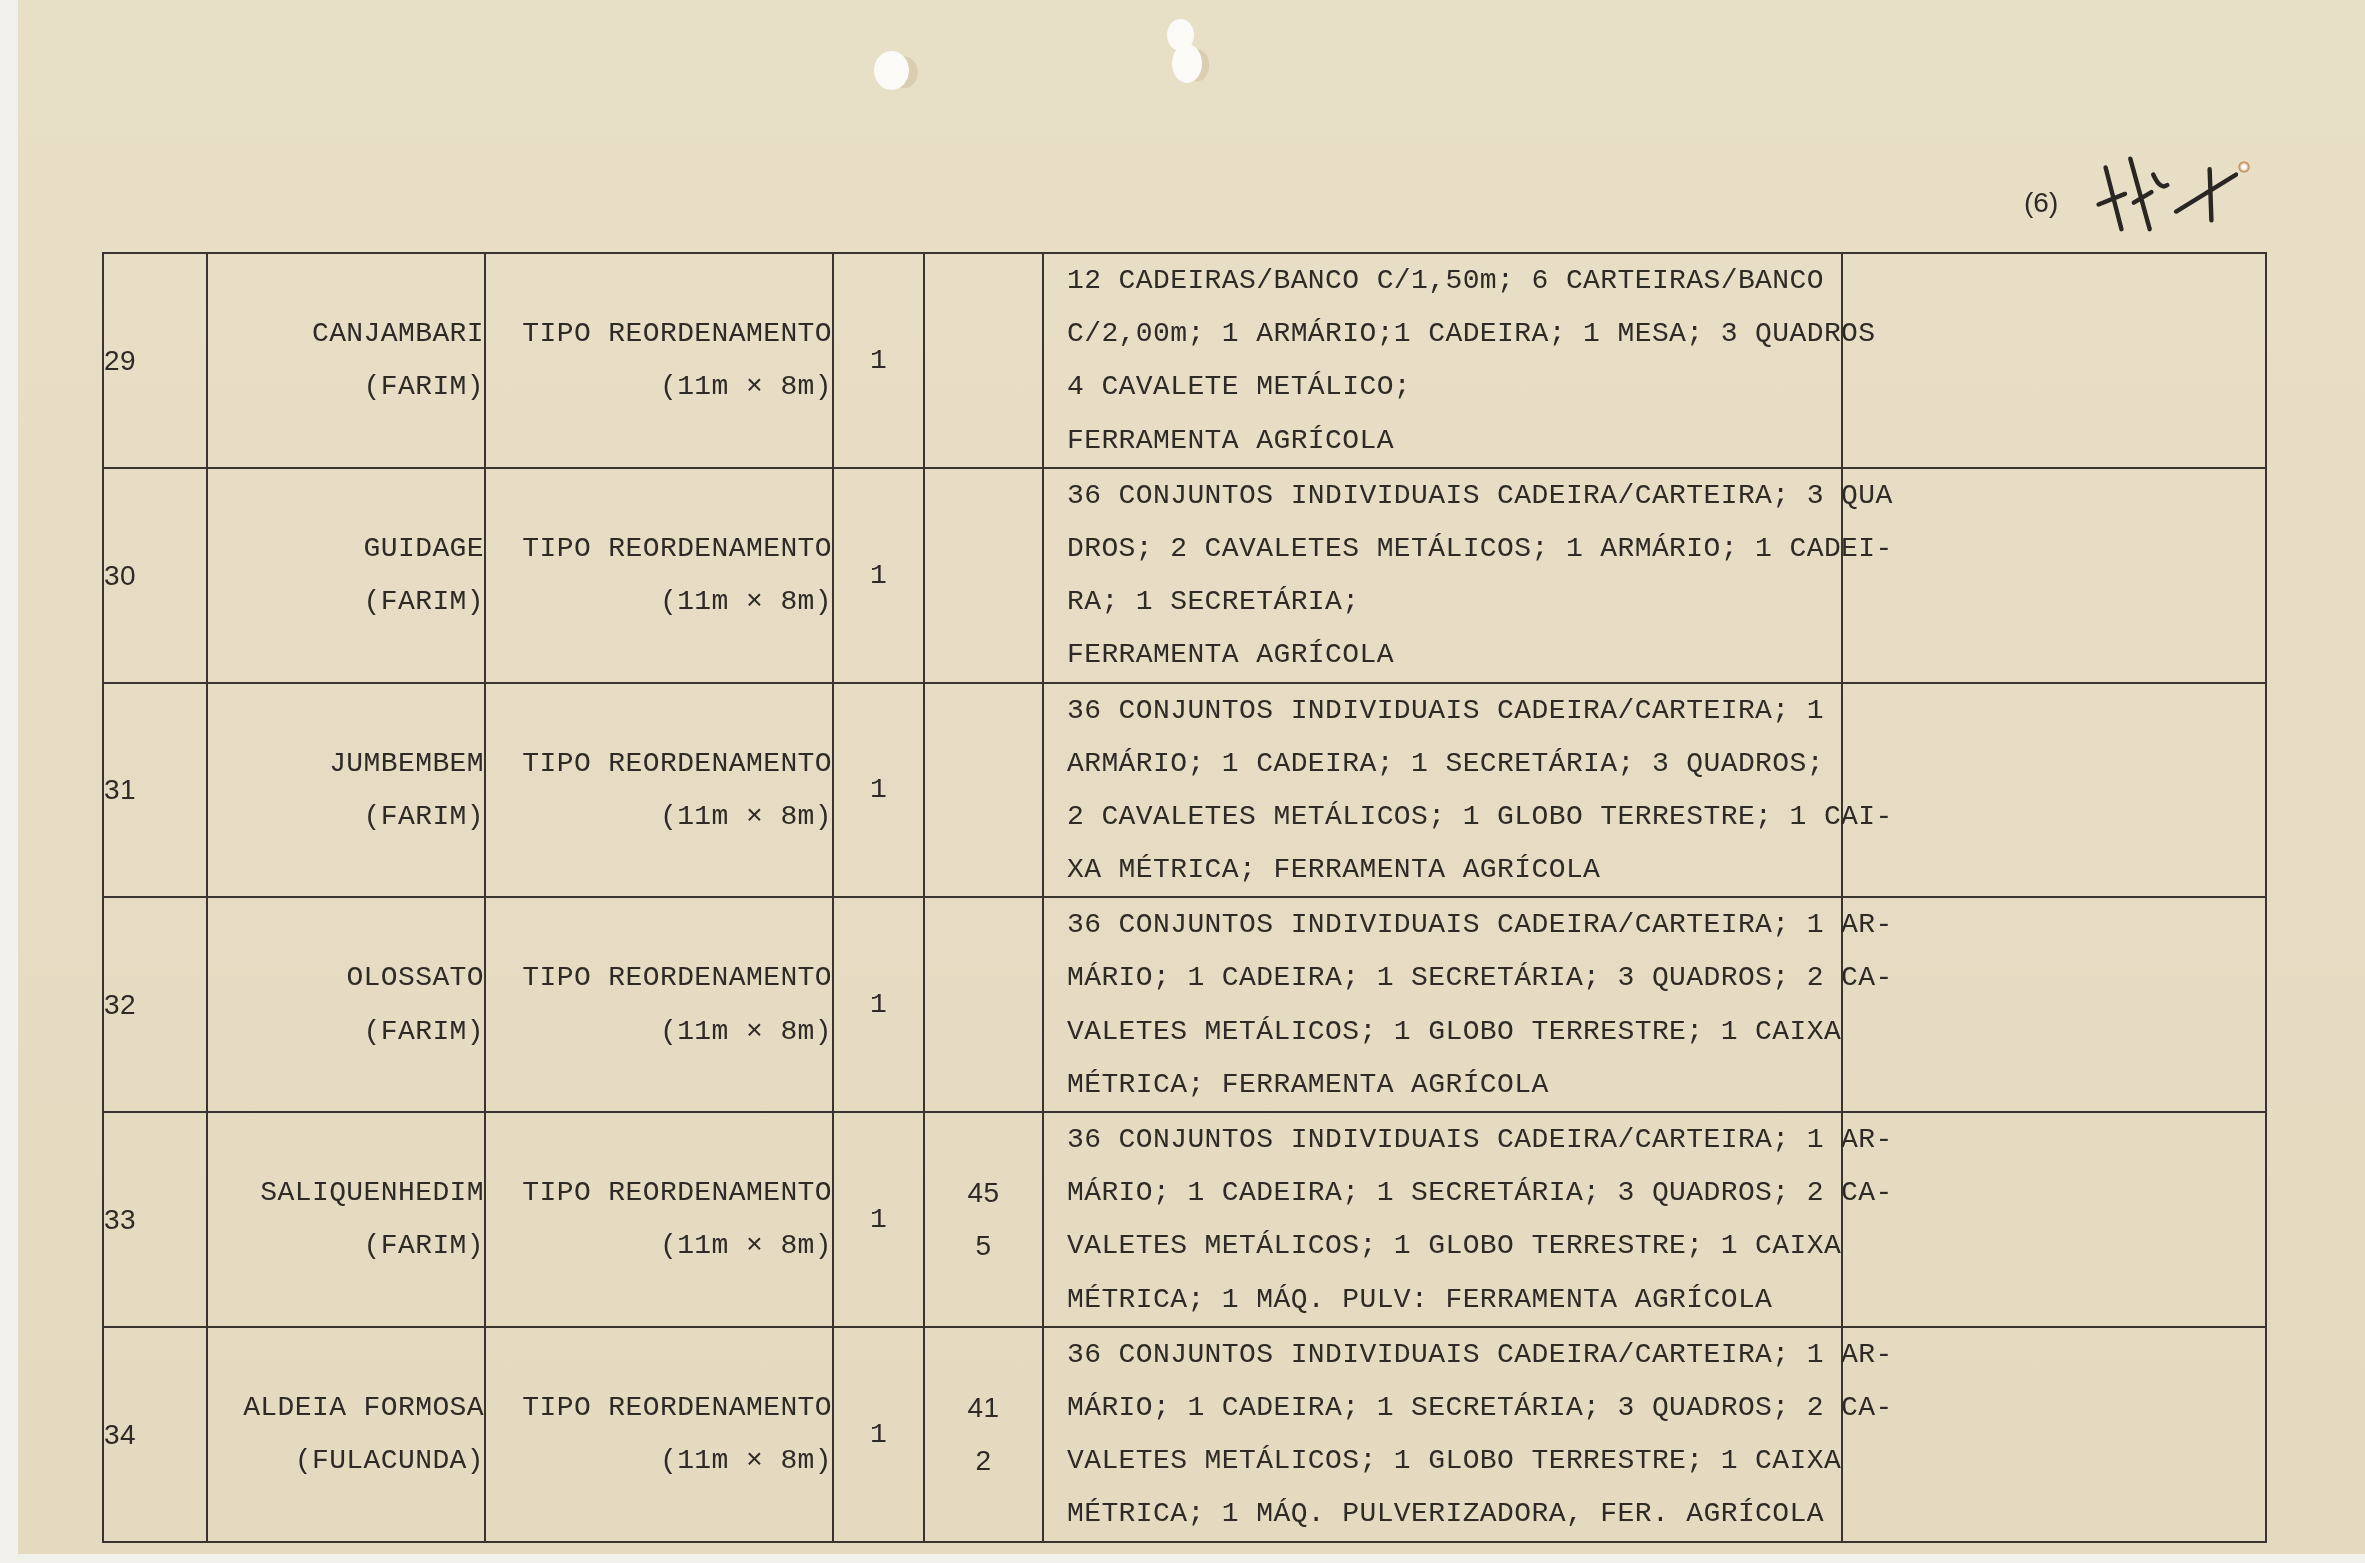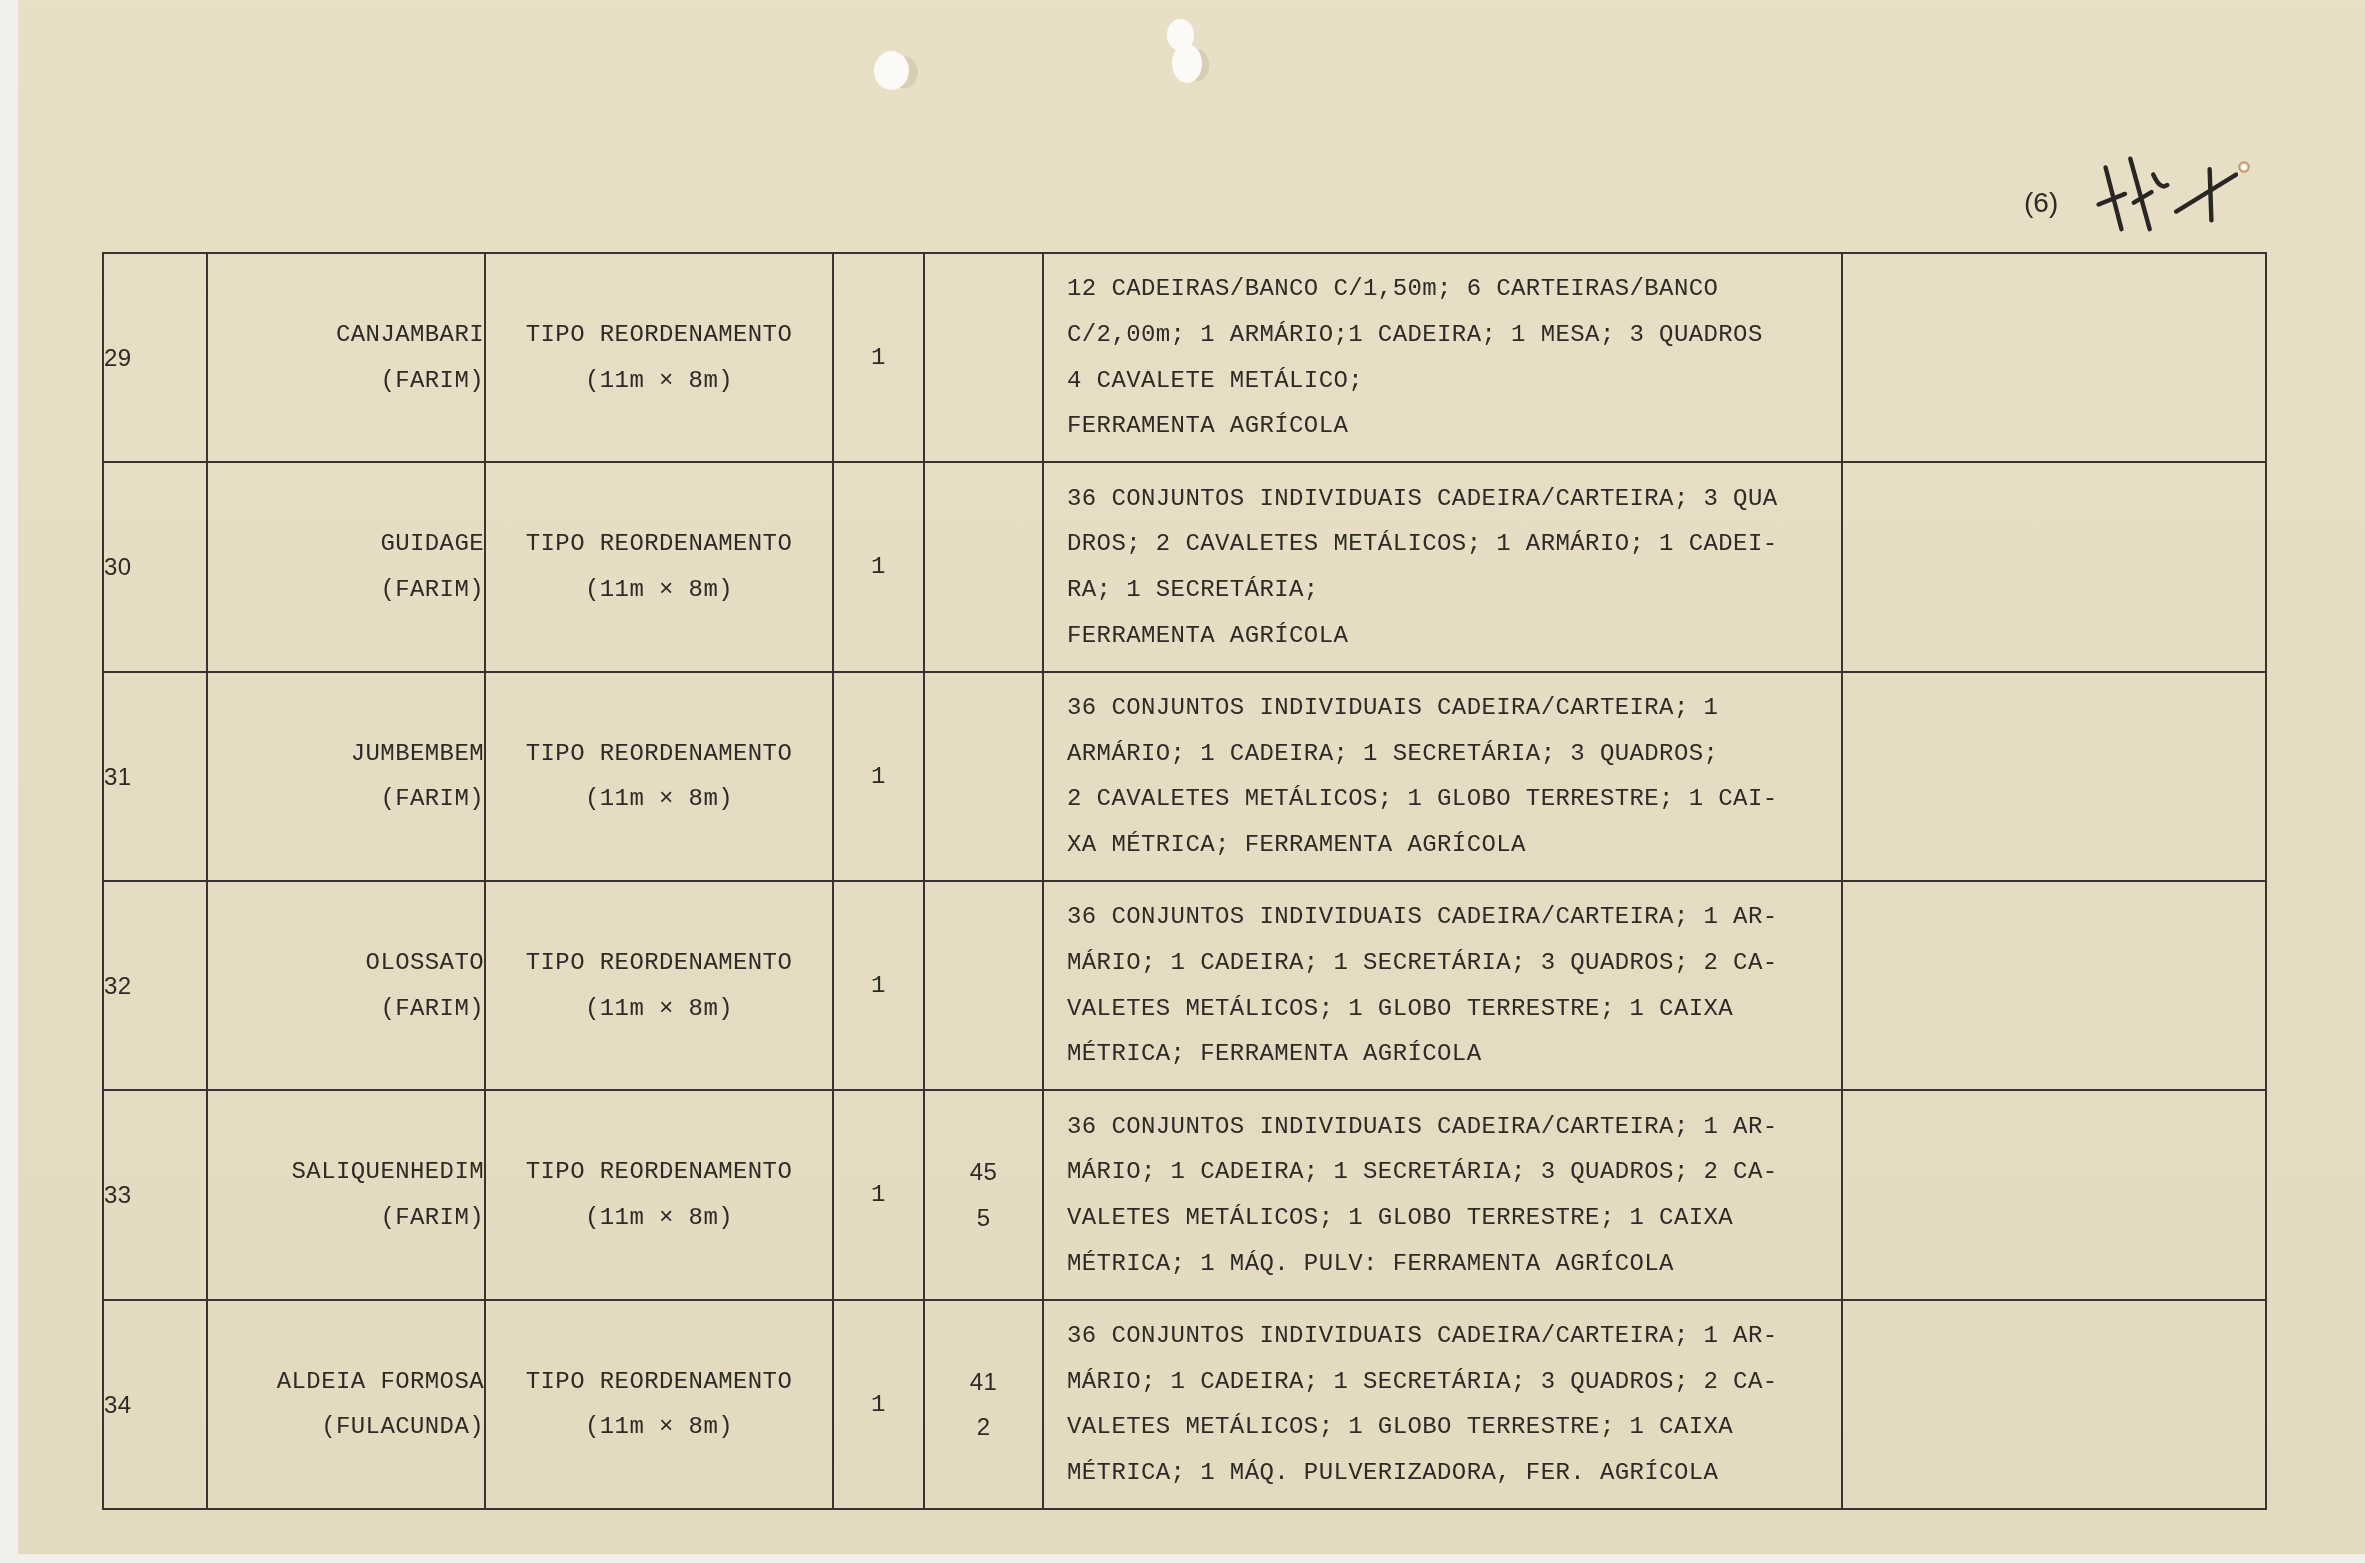--- a/index.html
+++ b/index.html
@@ -19,27 +19,27 @@
   .hole.h2b { left:1172px; top:44px; width:30px; height:39px; box-shadow:10.6px 1.8px 0 -3.5px rgba(190,175,140,0.35); }
   .stain { position:absolute; left:2238px; top:161px; width:12.4px; height:12.4px; border-radius:50%; background:radial-gradient(#fff 25%,#c08a55 60%,transparent 75%); }
   .page-num { position:absolute; left:2024px; top:187px; font-family:"Liberation Sans",sans-serif; font-size:28px; color:#2e2a26; }
   .signature { position:absolute; left:2079px; top:141px; width:159px; height:97px; }
   table.grid {
     position:absolute; left:102px; top:252px; width:2163px; height:1258px;
     border-collapse:collapse; table-layout:fixed;
   }
   table.grid td {
     border:2.6px solid #3a3430; vertical-align:middle; padding:0;
-    font-size:24px; letter-spacing:0.4px; line-height:1.9;
+    font-size:28px; letter-spacing:0.4px; line-height:1.9;
   }
   table.grid tr { height:209px; }
   td.num { font-family:"Liberation Sans",sans-serif; font-size:26.5px;margin-left:8px; }
   td.loc { text-align:right; }
   td.loc .l2 { display:block; }
-  td.tipo { text-align:center; }
+  td.tipo { text-align:right; }
   td.qty { text-align:center; font-size:26.5px; }
   td.cap { text-align:center; font-family:"Liberation Sans",sans-serif; font-size:26.5px; line-height:1.8;margin-top:38px; }
   td.equip { padding-left:23px !important; padding-right:7px !important; line-height:1.88; font-size:24px; }
   td.equip span { display:block; white-space:nowrap; }
   td.obs { }
 </style>
 </head>
 <body>
 
 <div class="paper"></div>

